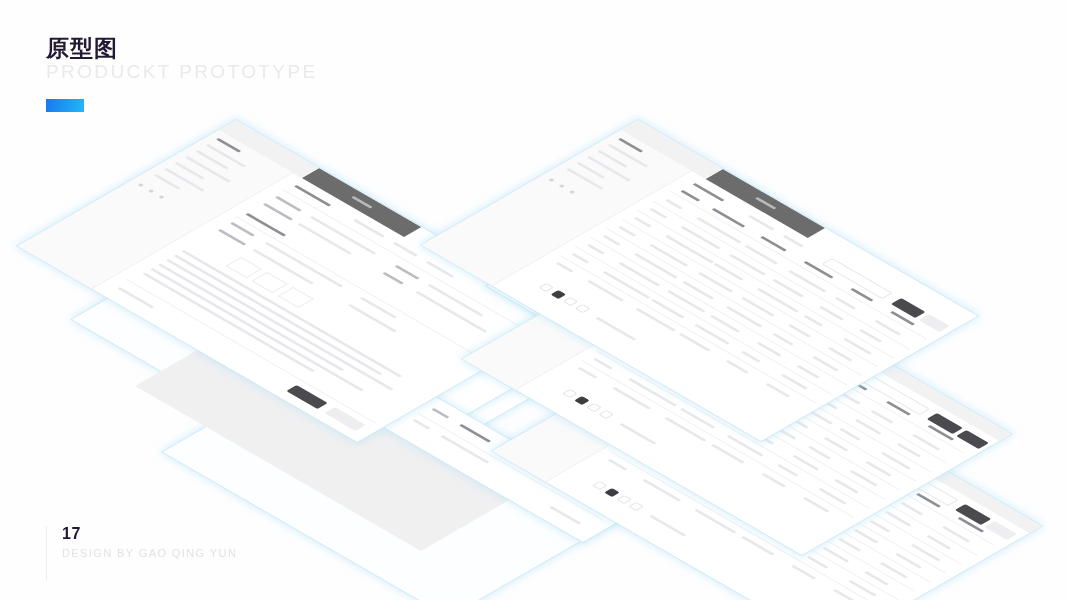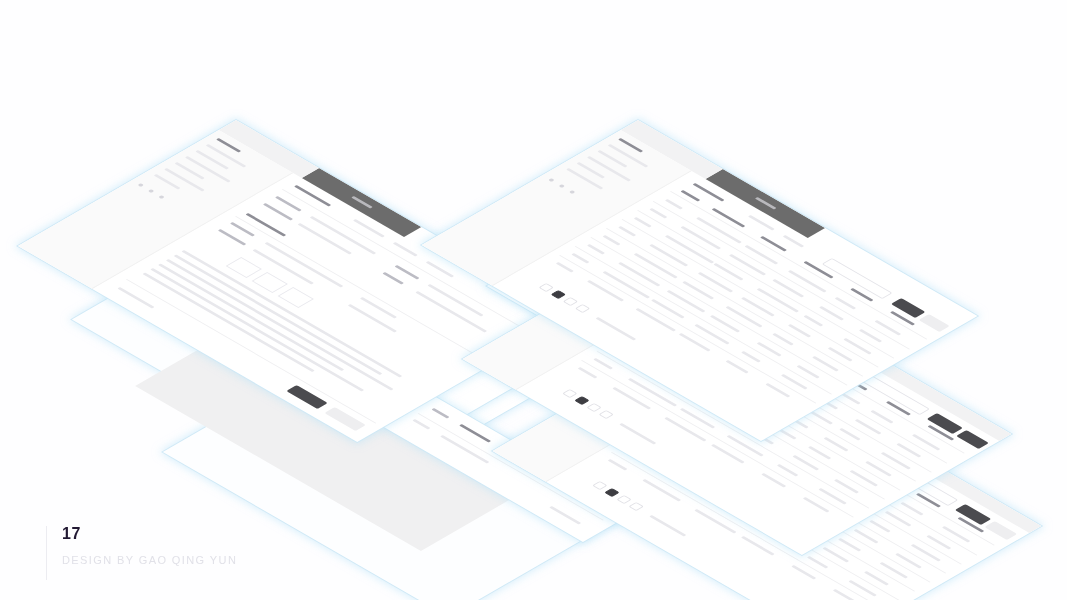--- a/index.html
+++ b/index.html
@@ -78,21 +78,21 @@
     background: #ececf1;
   }
   #page-number {
     font-size: 16px;
     font-weight: 700;
     color: #221933;
     line-height: 20px;
     letter-spacing: .5px;
   }
   #footer-credit {
-    margin-top: 10px;
+    margin-top: 3px;
     font-size: 11px;
     color: #e1e1e8;
     letter-spacing: 1.4px;
     white-space: nowrap;
   }
 
   
   .iso-stage {
     position: absolute;
     left: 0; top: 0;
@@ -582,20 +582,25 @@
 
       <div class="pager-dot" style="left:110px; top:216px;"></div>
       <div class="pager-dot active" style="left:124px; top:216px;"></div>
       <div class="pager-dot" style="left:138px; top:216px;"></div>
       <div class="pager-dot" style="left:152px; top:216px;"></div>
       <div class="txt lt" style="left:174px; top:220px; width:44px;"></div>
     </div>
 
   </div>
 
+  <div id="header-block">
+    <div id="page-subtitle">PRODUCKT PROTOTYPE</div>
+    <div id="page-title">原型图</div>
+    <div id="accent-bar"></div>
+  </div>
 
   <div id="footer-block">
     <div id="footer-rule"></div>
     <div id="page-number">17</div>
     <div id="footer-credit">DESIGN BY GAO QING YUN</div>
   </div>
 
 </div>
 
 </body></html>

